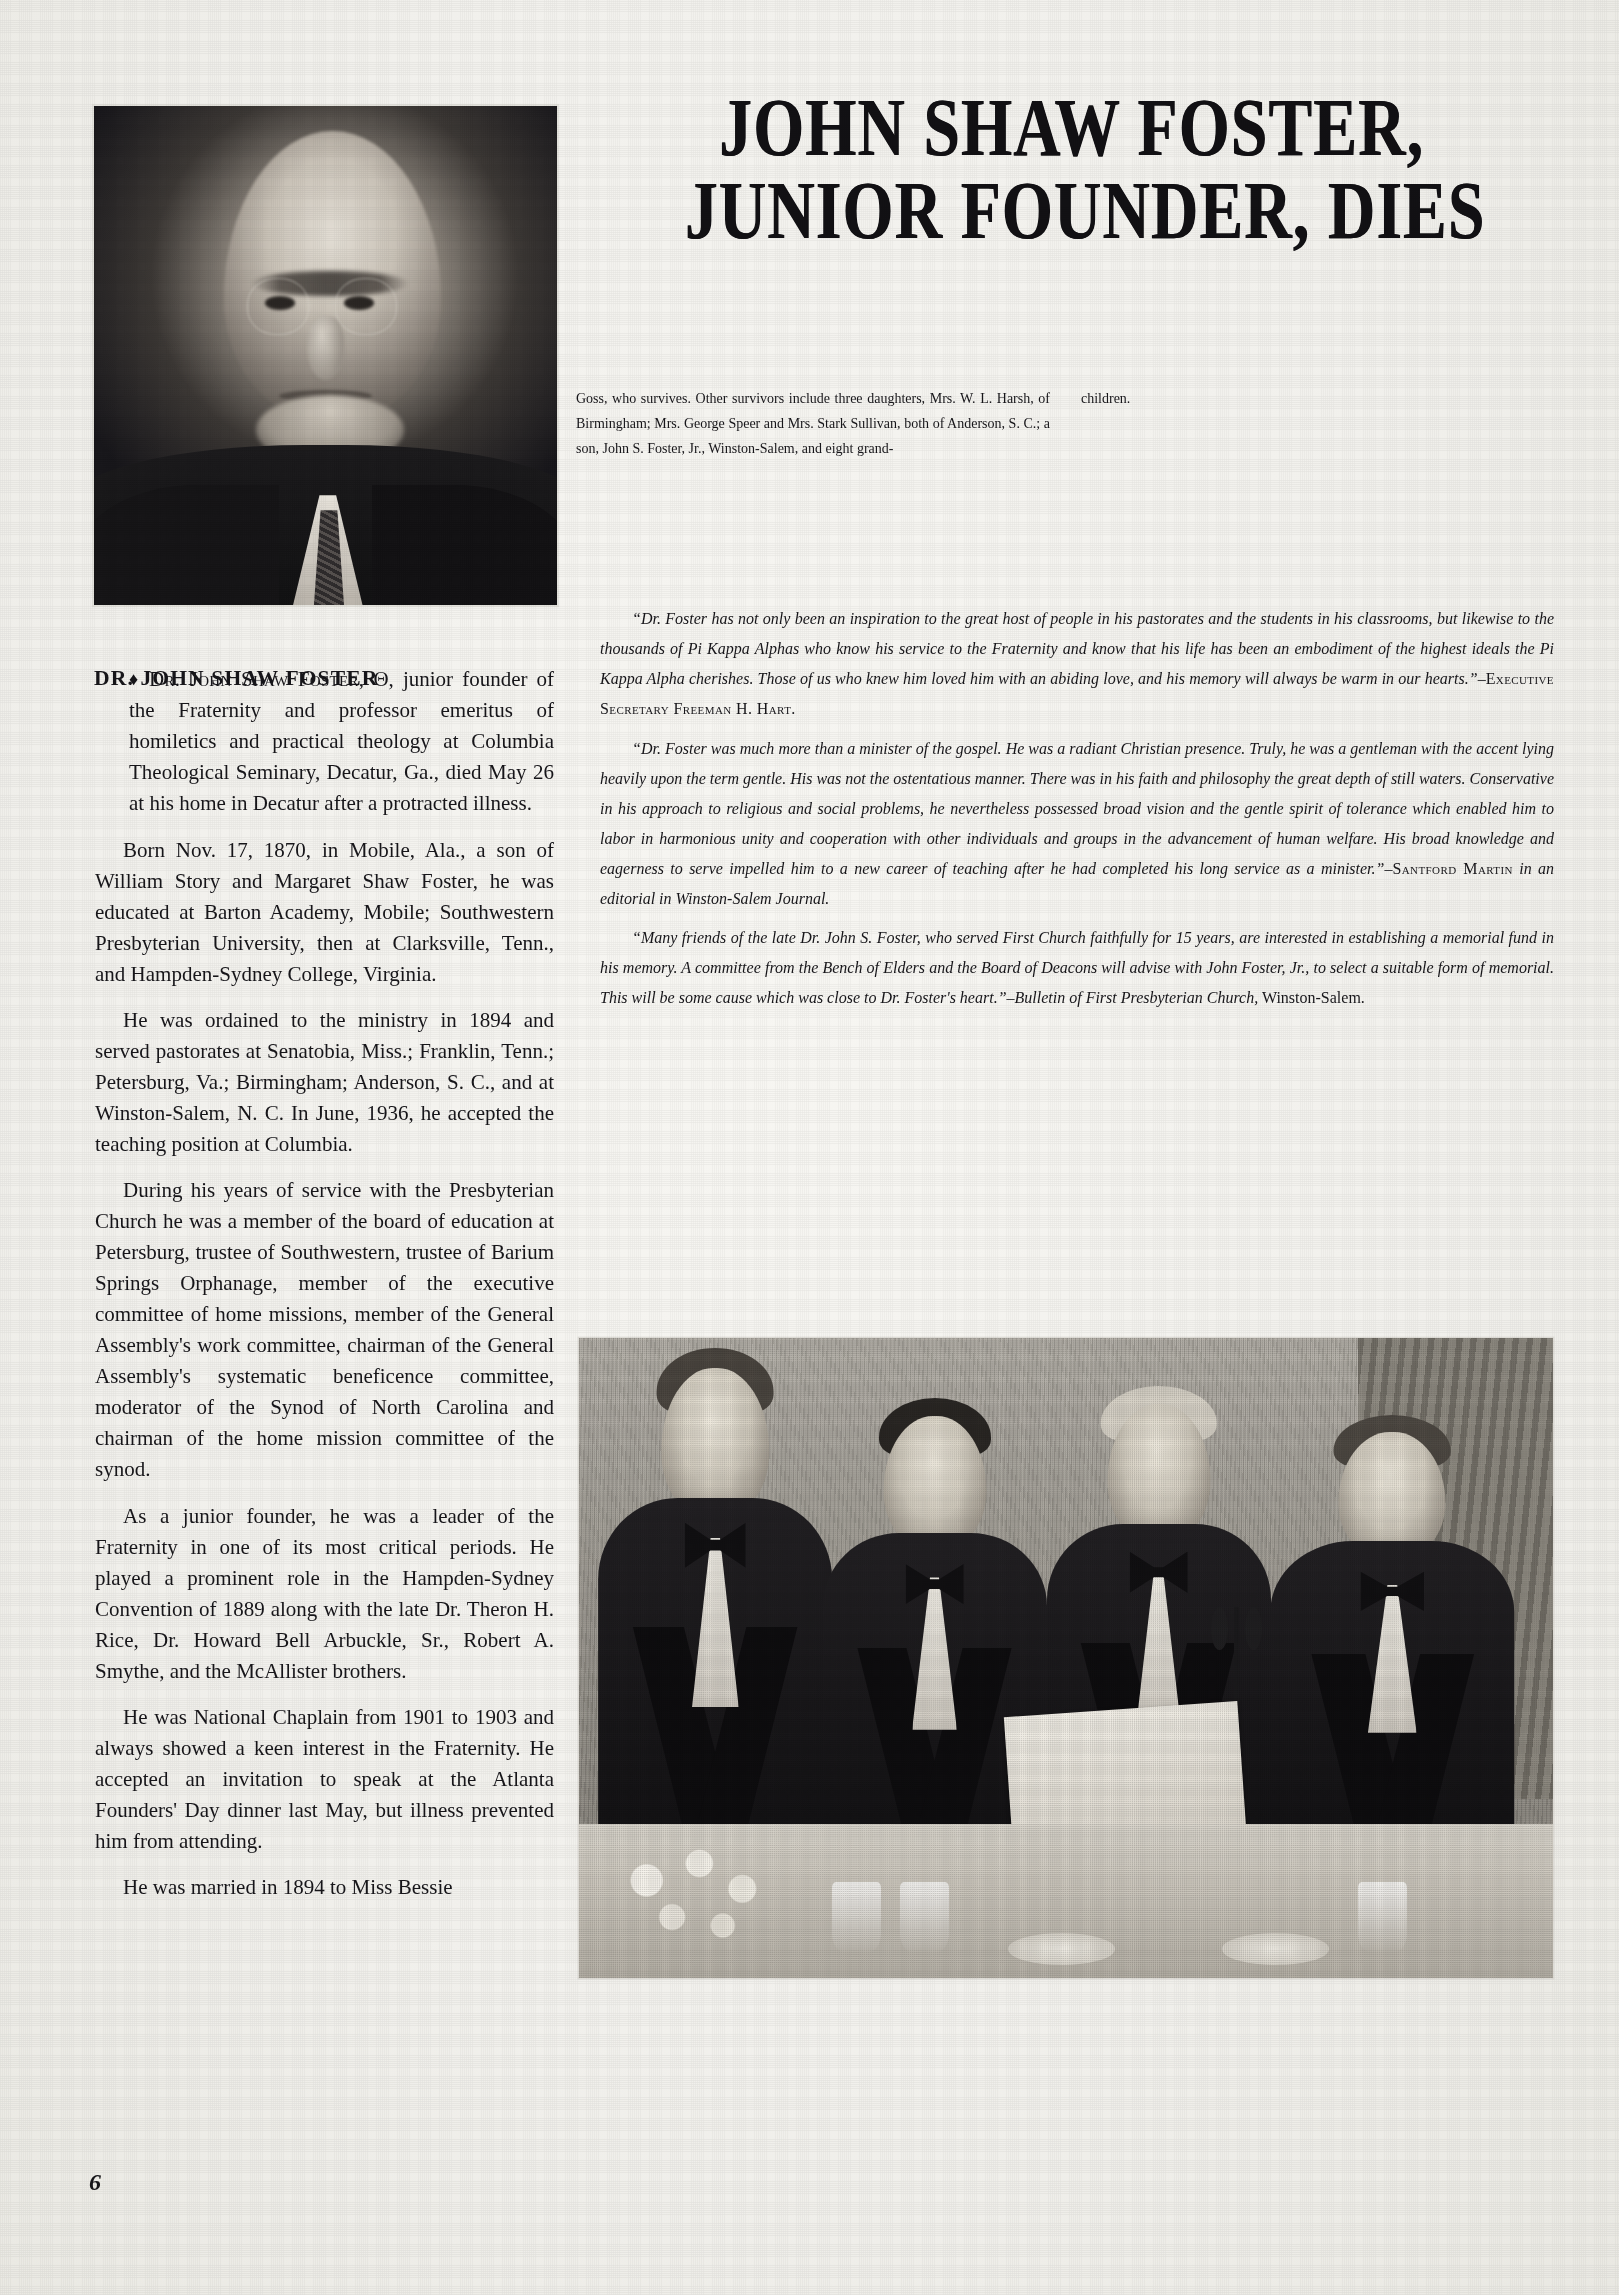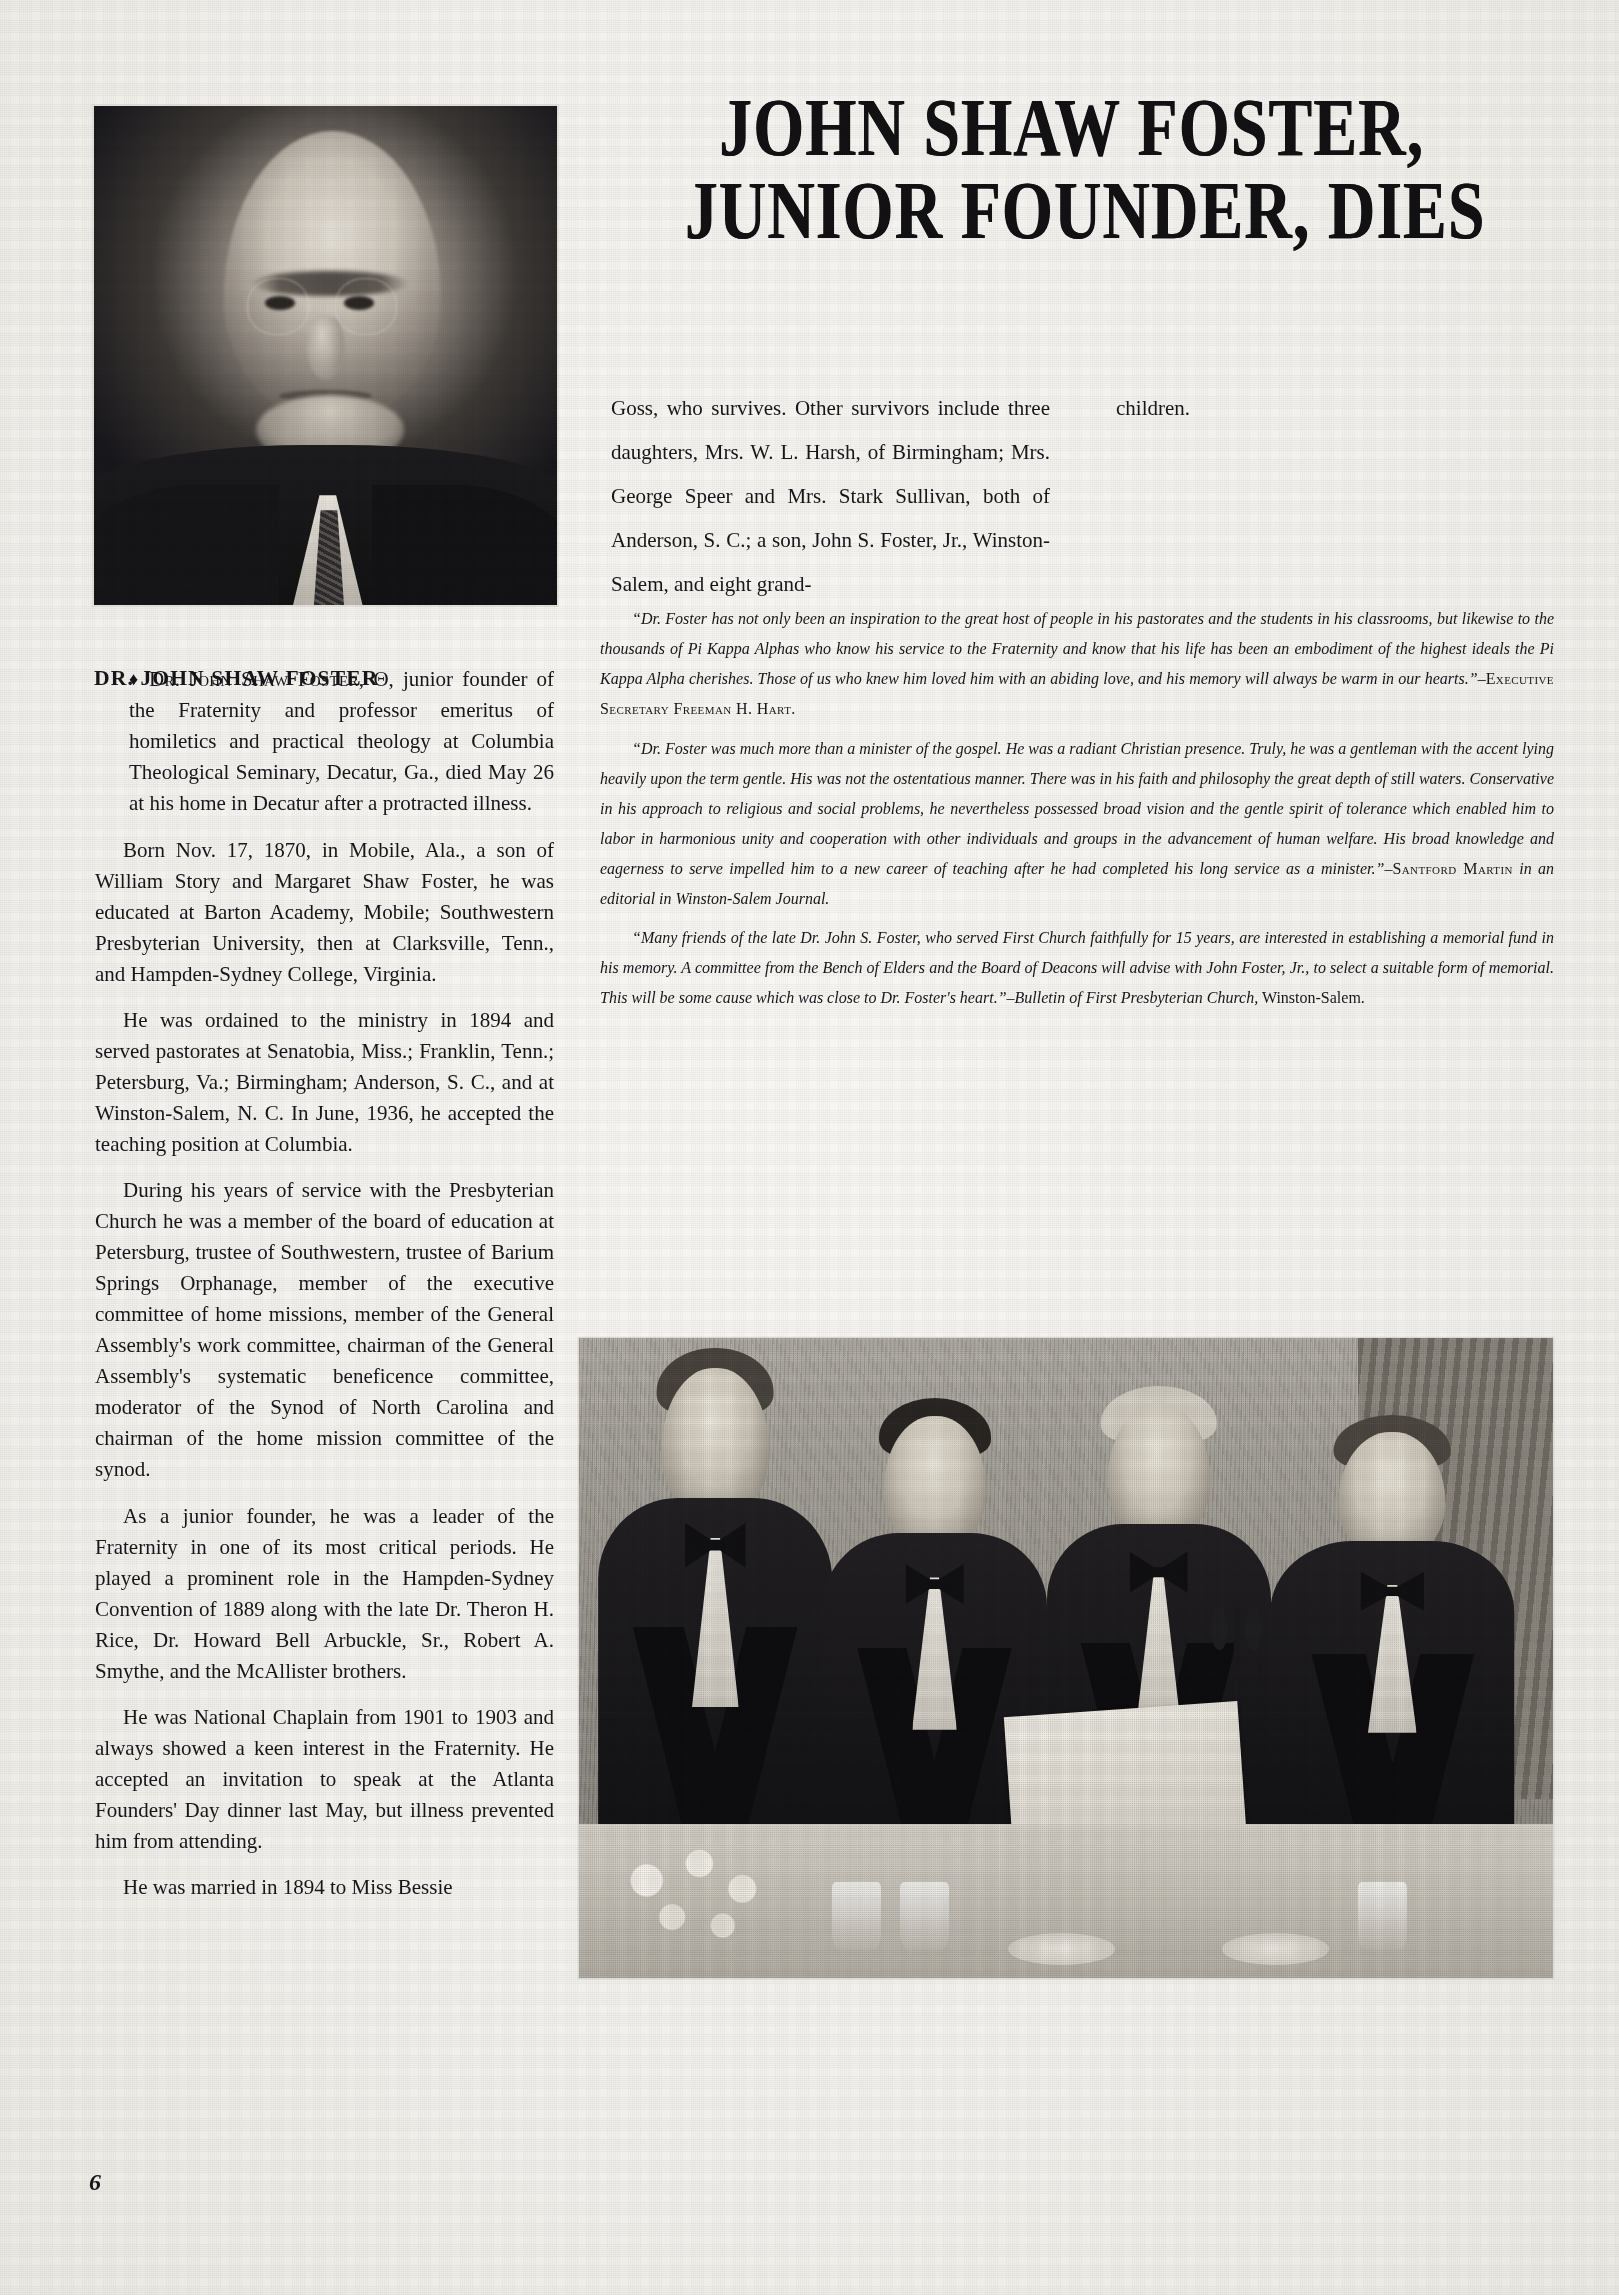--- a/index.html
+++ b/index.html
@@ -146,23 +146,22 @@
   .col-left p.first{text-indent:0;margin-left:34px;}
   .sc{font-variant:small-caps;letter-spacing:0.3px;}
   .dia{font-size:18px;vertical-align:1.4px;padding-right:7px;}
 
   .top-right{
     position:absolute;left:576px;top:386px;width:979px;
     display:flex;gap:31px;
   }
   .top-right .tcol{
     flex:1;
-    font-size:21px;line-height:44px;
+    font-size:14px;line-height:25px;
     text-align:justify;
-    margin-left:35px;
   }
   .top-right p{margin:0;}
   .top-right p.ind{text-indent:28px;}
 
   
   .quotes{
     position:absolute;left:600px;top:604px;width:954px;
     font-style:italic;
     font-size:16px;line-height:30px;
     text-align:justify;

